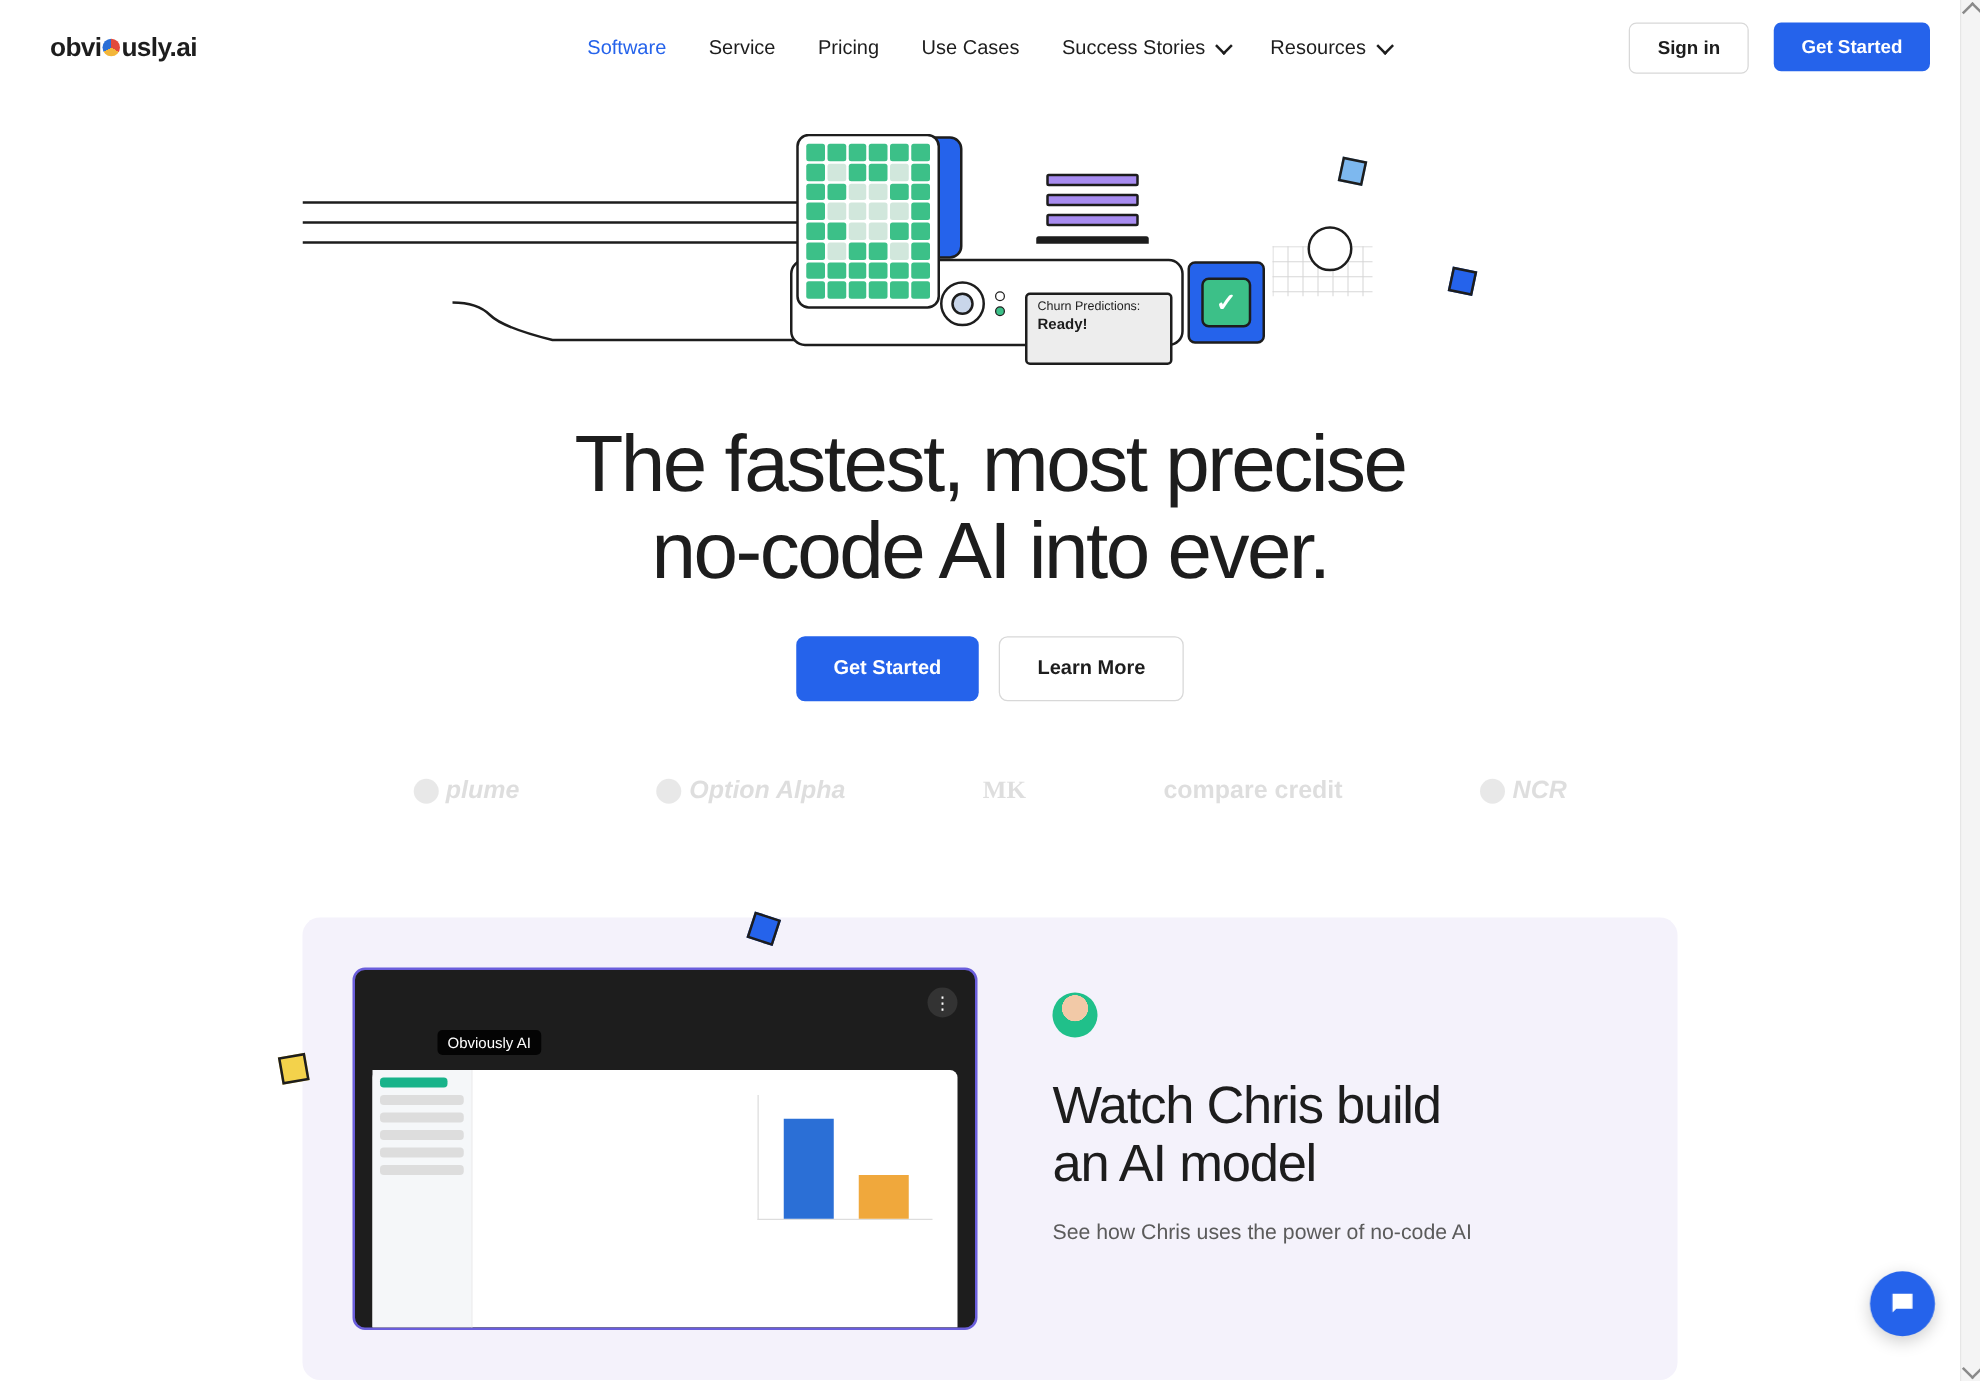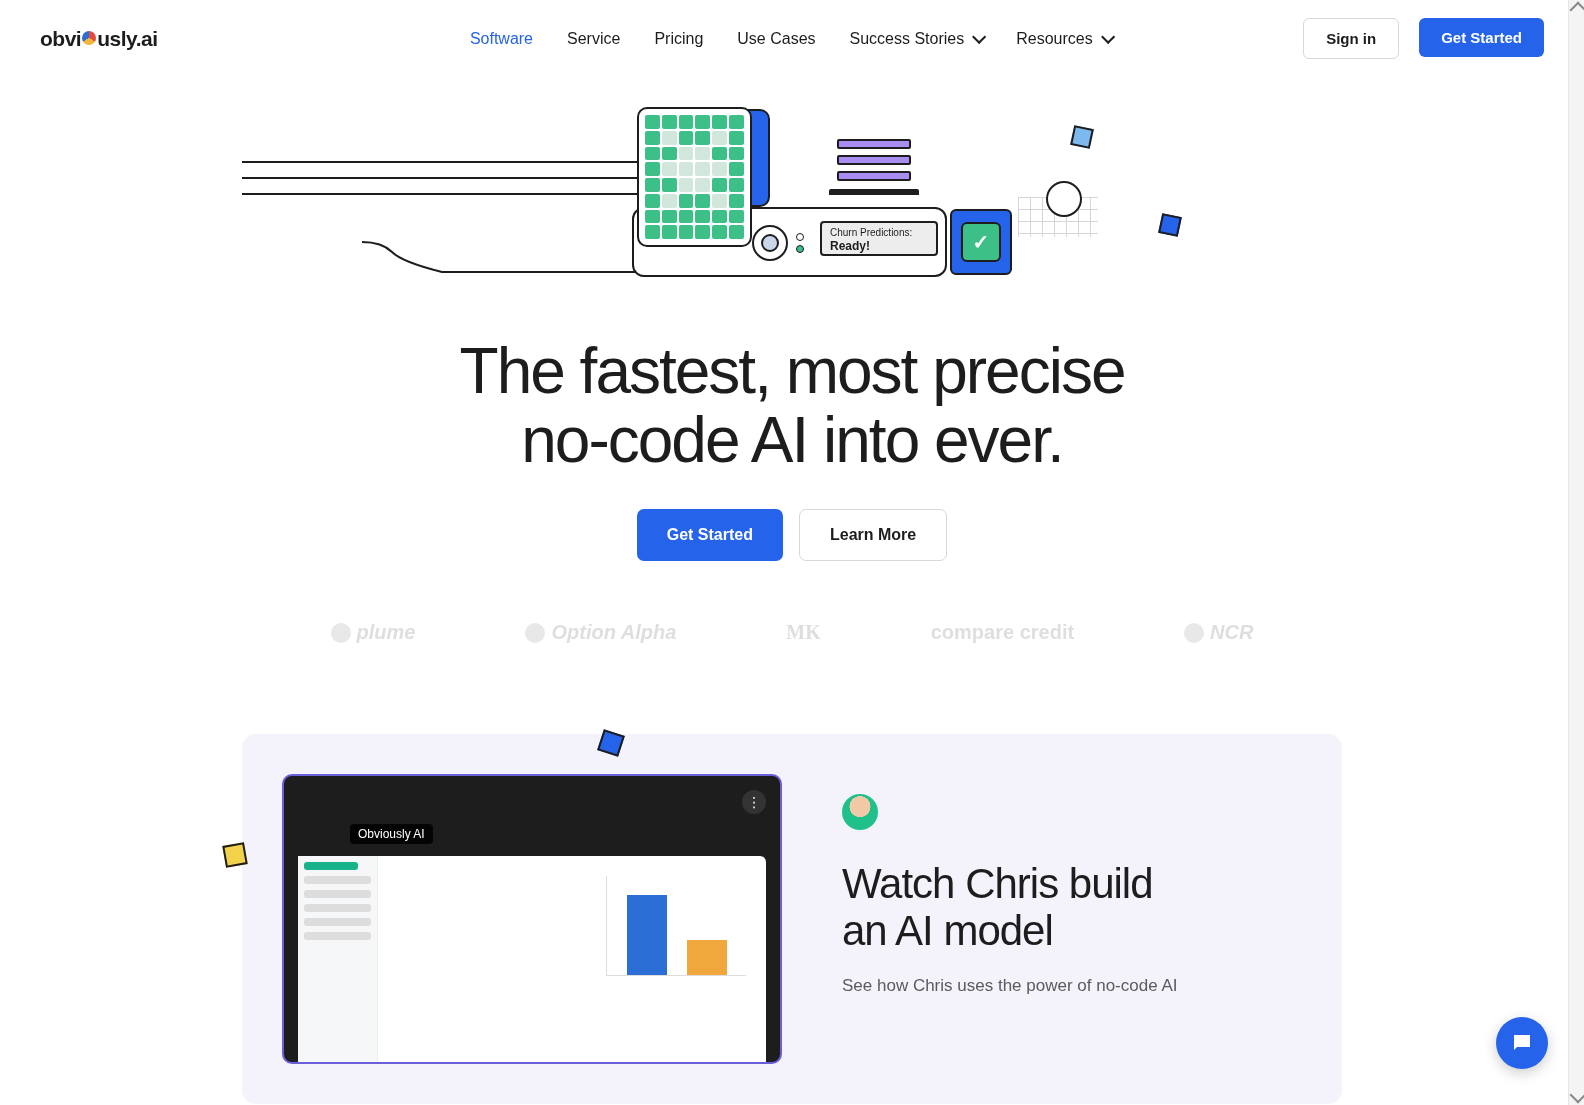--- a/index.html
+++ b/index.html
@@ -114,22 +114,22 @@
   }
   .dial {
     width: 36px; height: 36px; border: 2px solid #1d1d1d; border-radius: 50%;
     background: #fff; display: flex; align-items: center; justify-content: center;
   }
   .dial-inner { width: 18px; height: 18px; border: 2px solid #1d1d1d; border-radius: 50%; background: #c9d6ea; }
   .mini-dots { display: flex; flex-direction: column; gap: 4px; }
   .mini-dot { width: 8px; height: 8px; border: 1.5px solid #1d1d1d; border-radius: 50%; }
   .mini-dot.g { background: #3cc088; }
   .status-panel {
-    position: absolute; left: 388px; top: 114px;
-    width: 118px; height: 35px;
+    position: absolute; left: 388px; top: 127px;
+    width: 118px; height: 58px;
     border: 2px solid #1d1d1d; background: #ededed; border-radius: 4px;
     padding: 4px 8px; font-size: 10px;
   }
   .status-ready { font-size: 12px; font-weight: 600; margin-top: 1px; }
   .ok-chip {
     position: absolute; left: 518px; top: 102px;
     width: 62px; height: 66px;
     background: #2563eb; border: 2px solid #1d1d1d; border-radius: 6px;
     display: flex; align-items: center; justify-content: center;
   }

